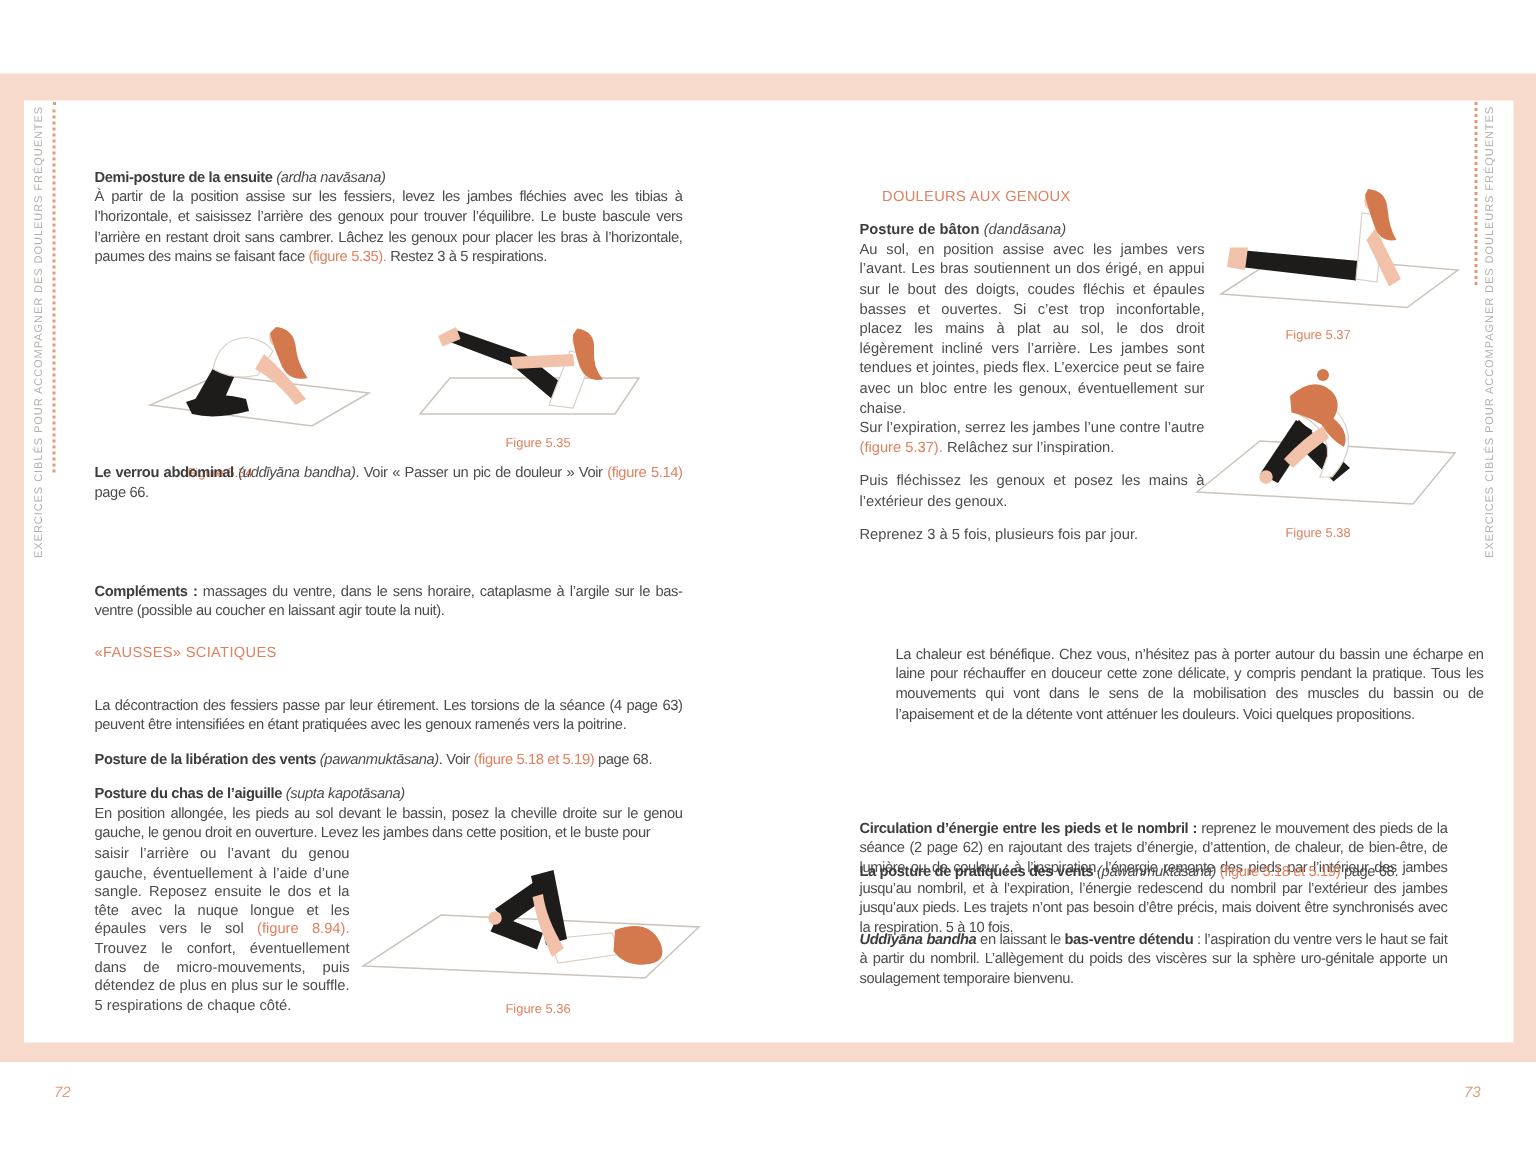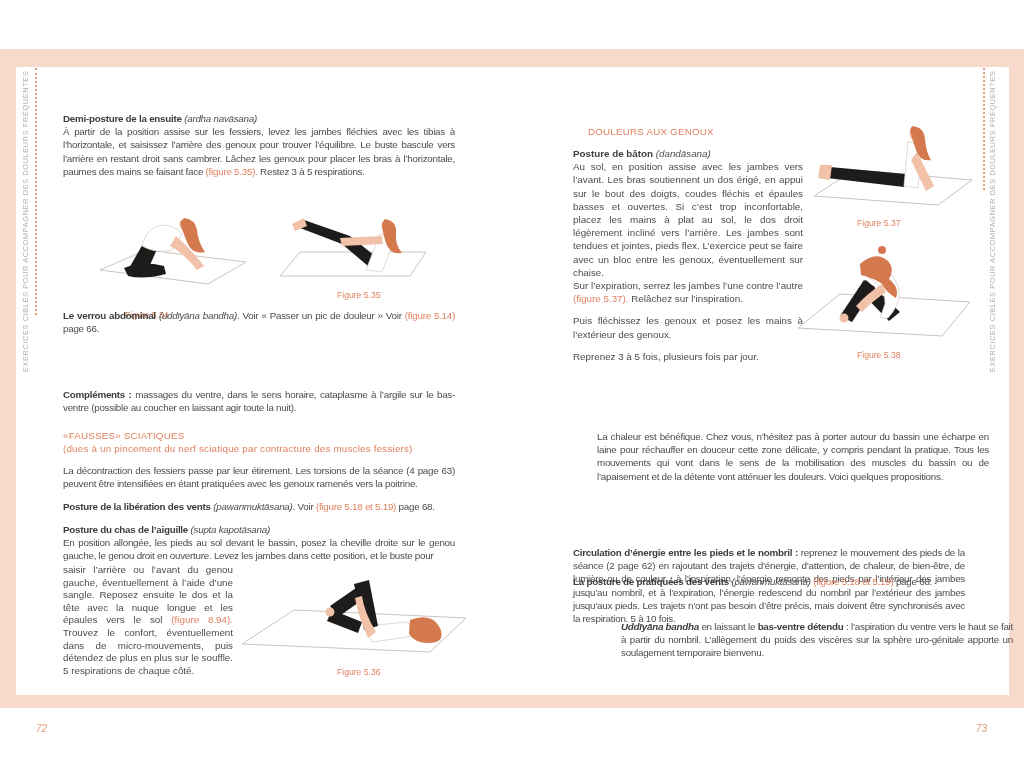--- a/index.html
+++ b/index.html
@@ -78,21 +78,20 @@
     <span class="b">Le verrou abdominal</span><span class="i"> (uddīyāna bandha)</span><span>. Voir « Passer un pic de douleur » Voir </span><span class="ref">(figure 5.14)</span><span> page 66.</span>
   </div>
 
 
   <div class="para tight" style="left:63px; top:388px; width:392px;">
     <span class="b">Compléments :</span><span> massages du ventre, dans le sens horaire, cataplasme à l’argile sur le bas-ventre (possible au coucher en laissant agir toute la nuit).</span>
   </div>
 
   <div class="h-orange" style="left:63px; top:429px; width:392px;">
     <span>«FAUSSES» SCIATIQUES</span><br>
-    <span>(dues à un pincement du nerf sciatique par contracture des muscles fessiers)</span>
   </div>
 
   <div class="para tight" style="left:63px; top:464px; width:392px;">
     <span>La décontraction des fessiers passe par leur étirement. Les torsions de la séance (4 page 63) peuvent être intensifiées en étant pratiquées avec les genoux ramenés vers la poitrine.</span>
   </div>
 
   <div class="para tight" style="left:63px; top:500px; width:392px;">
     <span class="b">Posture de la libération des vents</span><span class="i"> (pawanmuktāsana)</span><span>. Voir </span><span class="ref">(figure 5.18 et 5.19)</span><span> page 68.</span>
   </div>
 
@@ -169,18 +168,18 @@
 
   <div class="para tight" style="left:573px; top:508px; width:392px;margin-top:38px;">
     <span class="b">Circulation d’énergie entre les pieds et le nombril :</span><span> reprenez le mouvement des pieds de la séance (2 page 62) en rajoutant des trajets d’énergie, d’attention, de chaleur, de bien-être, de lumière ou de couleur ; à l’inspiration, l’énergie remonte des pieds par l’intérieur des jambes jusqu’au nombril, et à l’expiration, l’énergie redescend du nombril par l’extérieur des jambes jusqu’aux pieds. Les trajets n’ont pas besoin d’être précis, mais doivent être synchronisés avec la respiration. 5 à 10 fois.</span>
   </div>
 
   <div class="para tight" style="left:573px; top:575px; width:392px;">
     <span class="b">La posture de pratiquées des vents</span><span class="i"> (pawanmuktāsana) </span><span class="ref">(figure 5.18 et 5.19)</span><span> page 68.</span>
   </div>
 
 
-  <div class="para tight" style="left:573px; top:620px; width:392px;margin-left:48px;">
+  <div class="para tight" style="left:573px; top:620px; width:392px;">
     <span class="bi">Uddīyāna bandha</span><span> en laissant le </span><span class="b">bas-ventre détendu</span><span> : l’aspiration du ventre vers le haut se fait à partir du nombril. L’allègement du poids des viscères sur la sphère uro-génitale apporte un soulagement temporaire bienvenu.</span>
   </div>
 
   <div class="pagenum" style="left:976px; top:675px;">73</div>
 </div>
 
 </body></html>

